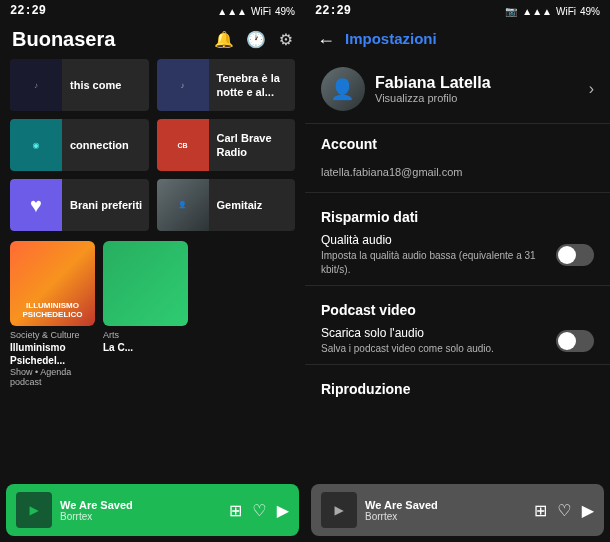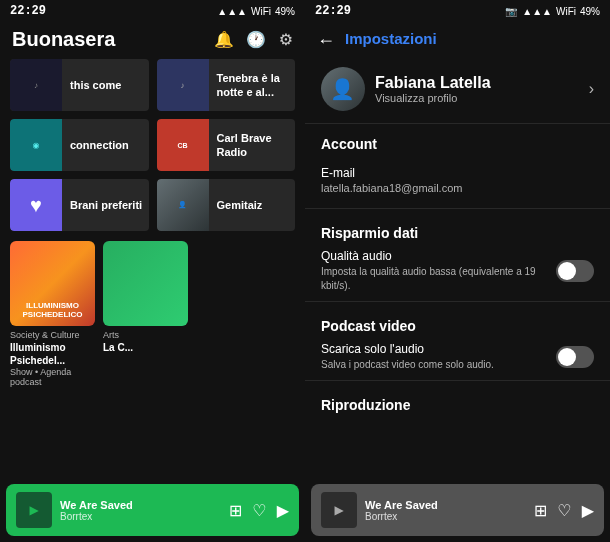--- a/index.html
+++ b/index.html
@@ -502,33 +502,32 @@
     <div class="profile-info">
       <div class="profile-name">Fabiana Latella</div>
       <div class="profile-view">Visualizza profilo</div>
     </div>
     <span class="chevron-right">›</span>
   </div>
 
   <div class="settings-section">
     <div class="settings-section-title">Account</div>
     <div class="settings-item">
-      <div class="settings-item-label">E-mail</div>
       <div class="settings-item-email">latella.fabiana18@gmail.com</div>
     </div>
   </div>
 
   <div class="divider"></div>
 
   <div class="settings-section">
     <div class="settings-section-title">Risparmio dati</div>
     <div class="settings-item-row">
       <div style="flex:1;padding-right:8px;">
         <div class="settings-item-label">Qualità audio</div>
-        <div class="settings-item-desc">Imposta la qualità audio bassa (equivalente a 19 kbit/s).</div>
+        <div class="settings-item-desc">Imposta la qualità audio bassa (equivalente a 31 kbit/s).</div>
       </div>
       <div class="toggle off">
         <div class="toggle-thumb"></div>
       </div>
     </div>
   </div>
 
   <div class="divider"></div>
 
   <div class="settings-section">

